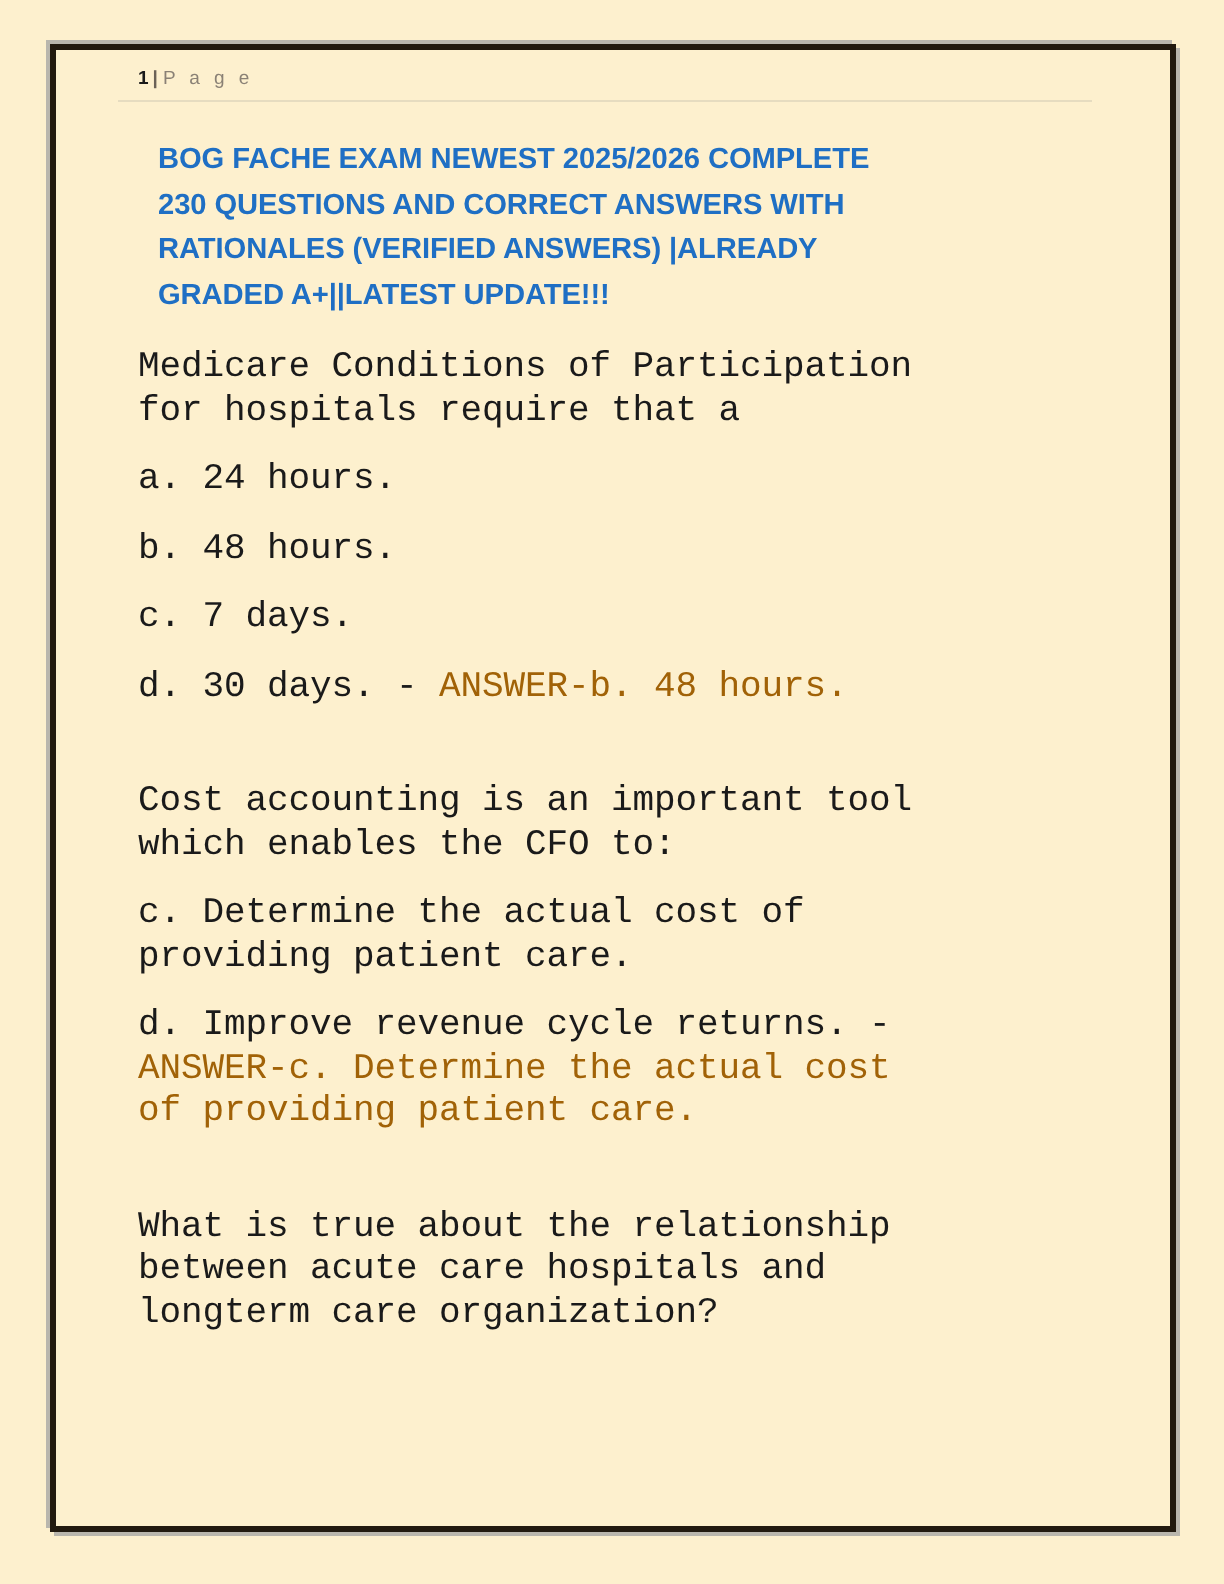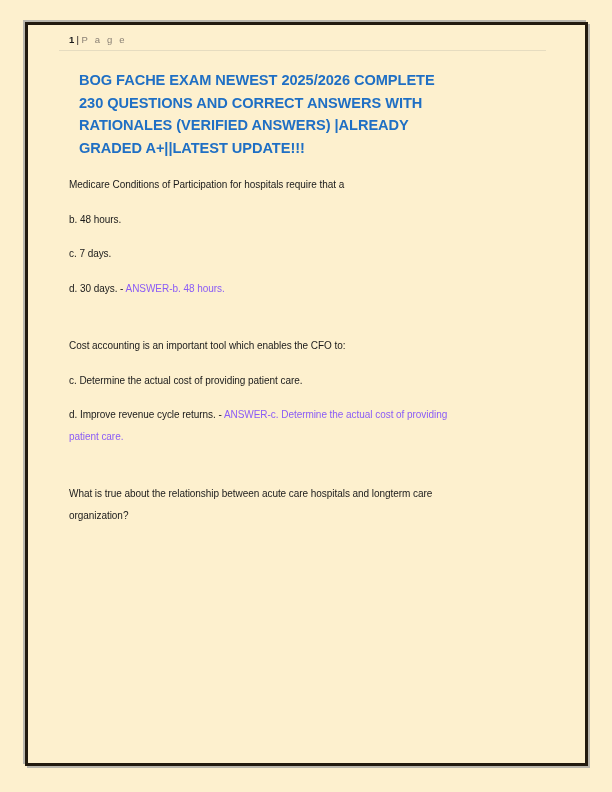--- a/index.html
+++ b/index.html
@@ -77,33 +77,34 @@
     font-size: 14.6px;
     line-height: 22.5px;
     color: #1f6fc4;
     letter-spacing: -0.05px;
     padding: 0 10px;
   }
 
   
   .body-block {
     margin-top: 13px;
-    font-size: 10px;
+    font-size: 18px;
     line-height: 21.5px;
     color: #1a1a1a;
     letter-spacing: -0.05px;
+    font-family: Liberation Mono, monospace;
   }
   .body-block.first {
     margin-top: 15px;
   }
   .body-block.gap-before {
     margin-top: 36px;
   }
   .ans {
-    color: #8b5cf6;
+    color: #a16207;
   }
   .blank-line {
     letter-spacing: -0.6px;
   }
 </style>
 </head>
 <body>
 
 <div class="page-frame"></div>
 
@@ -112,20 +113,21 @@
   <div class="page-header">
     <span class="pg-num">1</span><span class="pg-sep">|</span><span class="pg-word">P a g e</span>
   </div>
   <div class="header-rule"></div>
 
   <div class="doc-title">BOG FACHE EXAM NEWEST 2025/2026 COMPLETE 230 QUESTIONS AND CORRECT ANSWERS WITH RATIONALES (VERIFIED ANSWERS) |ALREADY GRADED A+||LATEST UPDATE!!!</div>
 
   <div class="body-block first">Medicare Conditions of Participation for hospitals require that a</div>
 
 
+  <div class="body-block">a. 24 hours.</div>
   <div class="body-block">b. 48 hours.</div>
   <div class="body-block">c. 7 days.</div>
   <div class="body-block"><span>d. 30 days. - </span><span class="ans">ANSWER-b. 48 hours.</span></div>
 
   <div class="body-block gap-before">Cost accounting is an important tool which enables the CFO to:</div>
   <div class="body-block">c. Determine the actual cost of providing patient care.</div>
   <div class="body-block"><span>d. Improve revenue cycle returns. - </span><span class="ans">ANSWER-c. Determine the actual cost of providing patient care.</span></div>
 
   <div class="body-block gap-before">What is true about the relationship between acute care hospitals and longterm care organization?</div>
 

